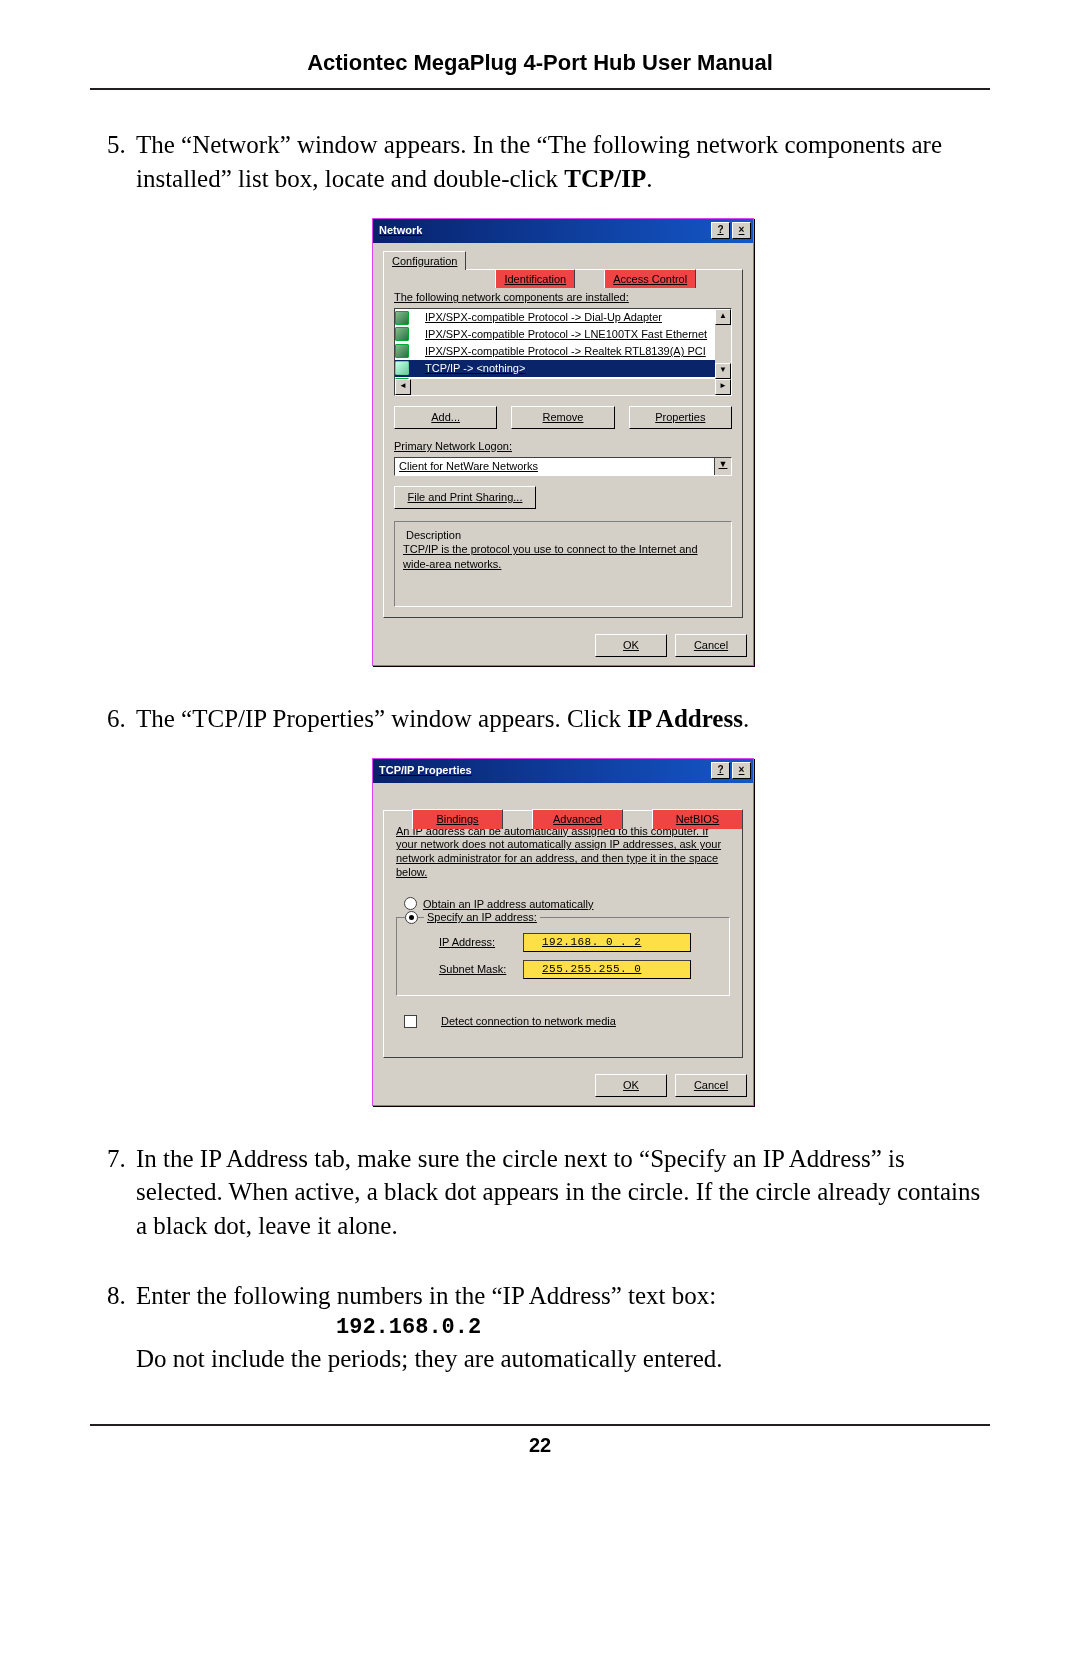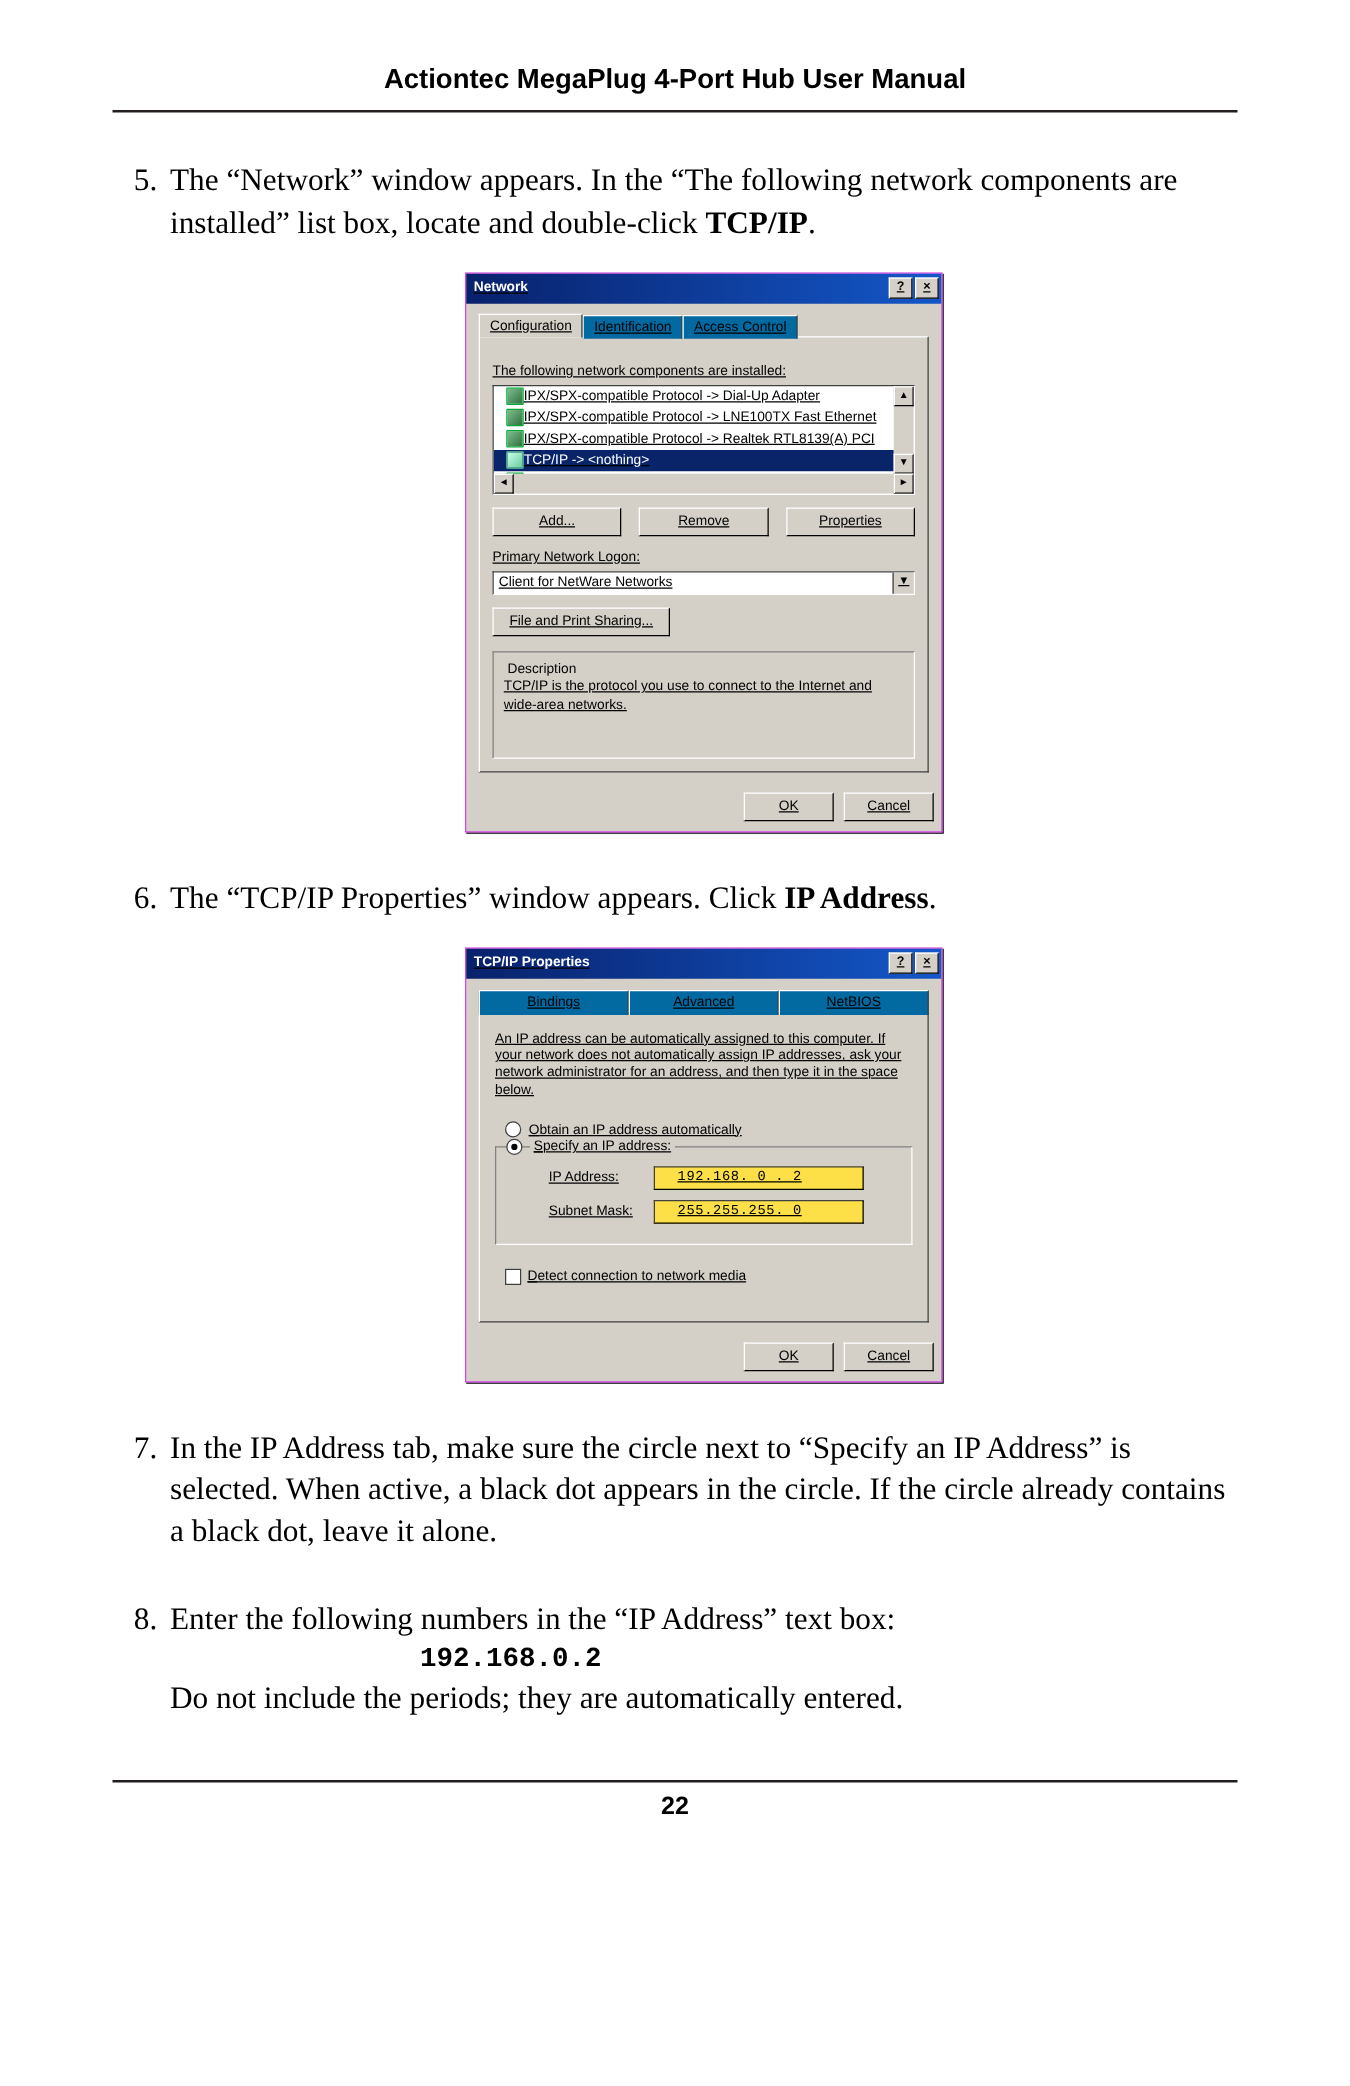--- a/index.html
+++ b/index.html
@@ -102,23 +102,24 @@
   .tab {
     border: 1px solid #fff;
     border-right-color:#404040; border-bottom: none;
     background: #d4d0c8;
     padding: 2px 8px;
     margin-right: 0px;
     position: relative;
   }
   .tab.inactive {
     border-top-color:#fff; border-left-color:#fff;
-    background:#0369a1;
-    top:1px;
+    background:#ef4444;
+    top:18px;
     color:#000;
+    margin-left:29px;
   }
   .tab.active {
     background:#d4d0c8;
     z-index:2;
   }
   .tab-panel {
     border: 1px solid #fff;
     border-right-color:#404040; border-bottom-color:#404040;
     padding: 10px;
     margin-top:-1px;
@@ -127,23 +128,23 @@
     background:#fff;
     border:1px solid #404040;
     border-right-color:#fff; border-bottom-color:#fff;
     height: 86px;
     overflow:hidden;
     font-size:11px;
     position:relative;
     padding-right:16px;
   }
   .listbox .row {
-    padding:1px 10px;
+    padding:1px 0;
     white-space:nowrap;
-    display:flex; gap:0;
+    display:flex; align-items:center; gap:16px;
   }
   .listbox .row.selected {
     background:#0a246a; color:#fff;
   }
   .proto-icon {
     width:12px;height:12px; display:inline-block;
     background: linear-gradient(135deg,#7fbf8f,#2f6f3f);
     border:1px solid #0a3;
     border-radius:1px;
   }
@@ -219,21 +220,21 @@
     display:flex; align-items:center; gap:10px;
     margin:8px 0 0 34px; font-size:11px;
   }
   .ipbox {
     background:#fde047; border:1px solid #000;
     border-top-color:#404040;border-left-color:#404040;
     font-family:"Courier New",monospace;
     padding:1px 18px; width:130px;
     letter-spacing:0.5px;
   }
-  .checkbox { display:flex; align-items:center; gap:5px; margin:18px 0 0 8px; font-size:11px;}
+  .checkbox { display:flex; align-items:center; gap:24px; margin:18px 0 0 8px; font-size:11px;}
   .checkbox .sq{
     width:11px;height:11px;border:1px solid #404040;background:#fff;
   }
   .und { text-decoration: underline; }
 </style>
 </head>
 <body>
 
 <div class="page">
   <div class="header">Actiontec MegaPlug 4-Port Hub User Manual</div>

